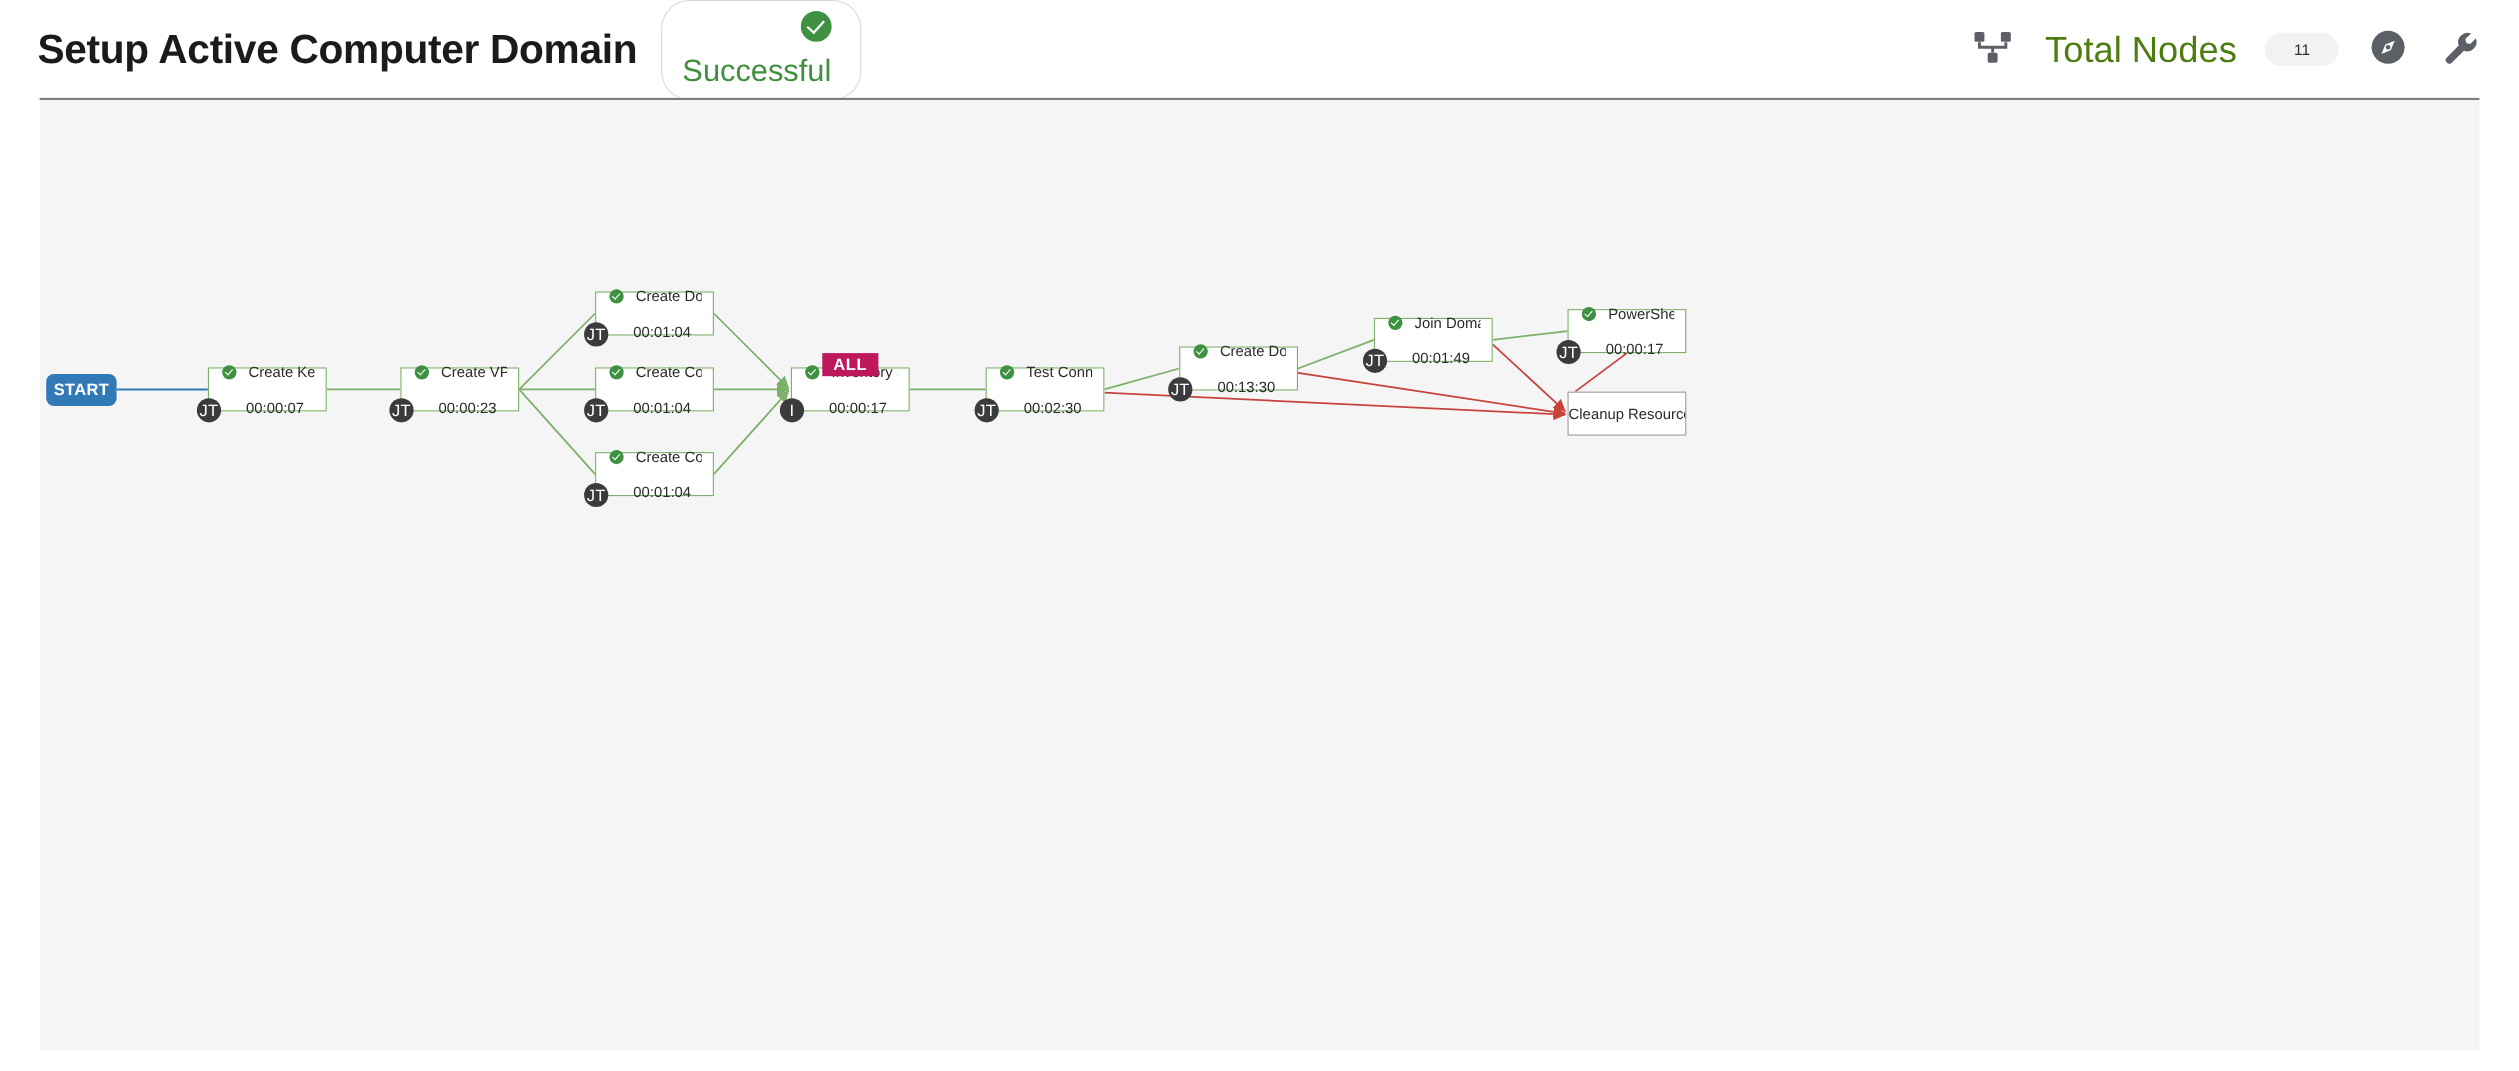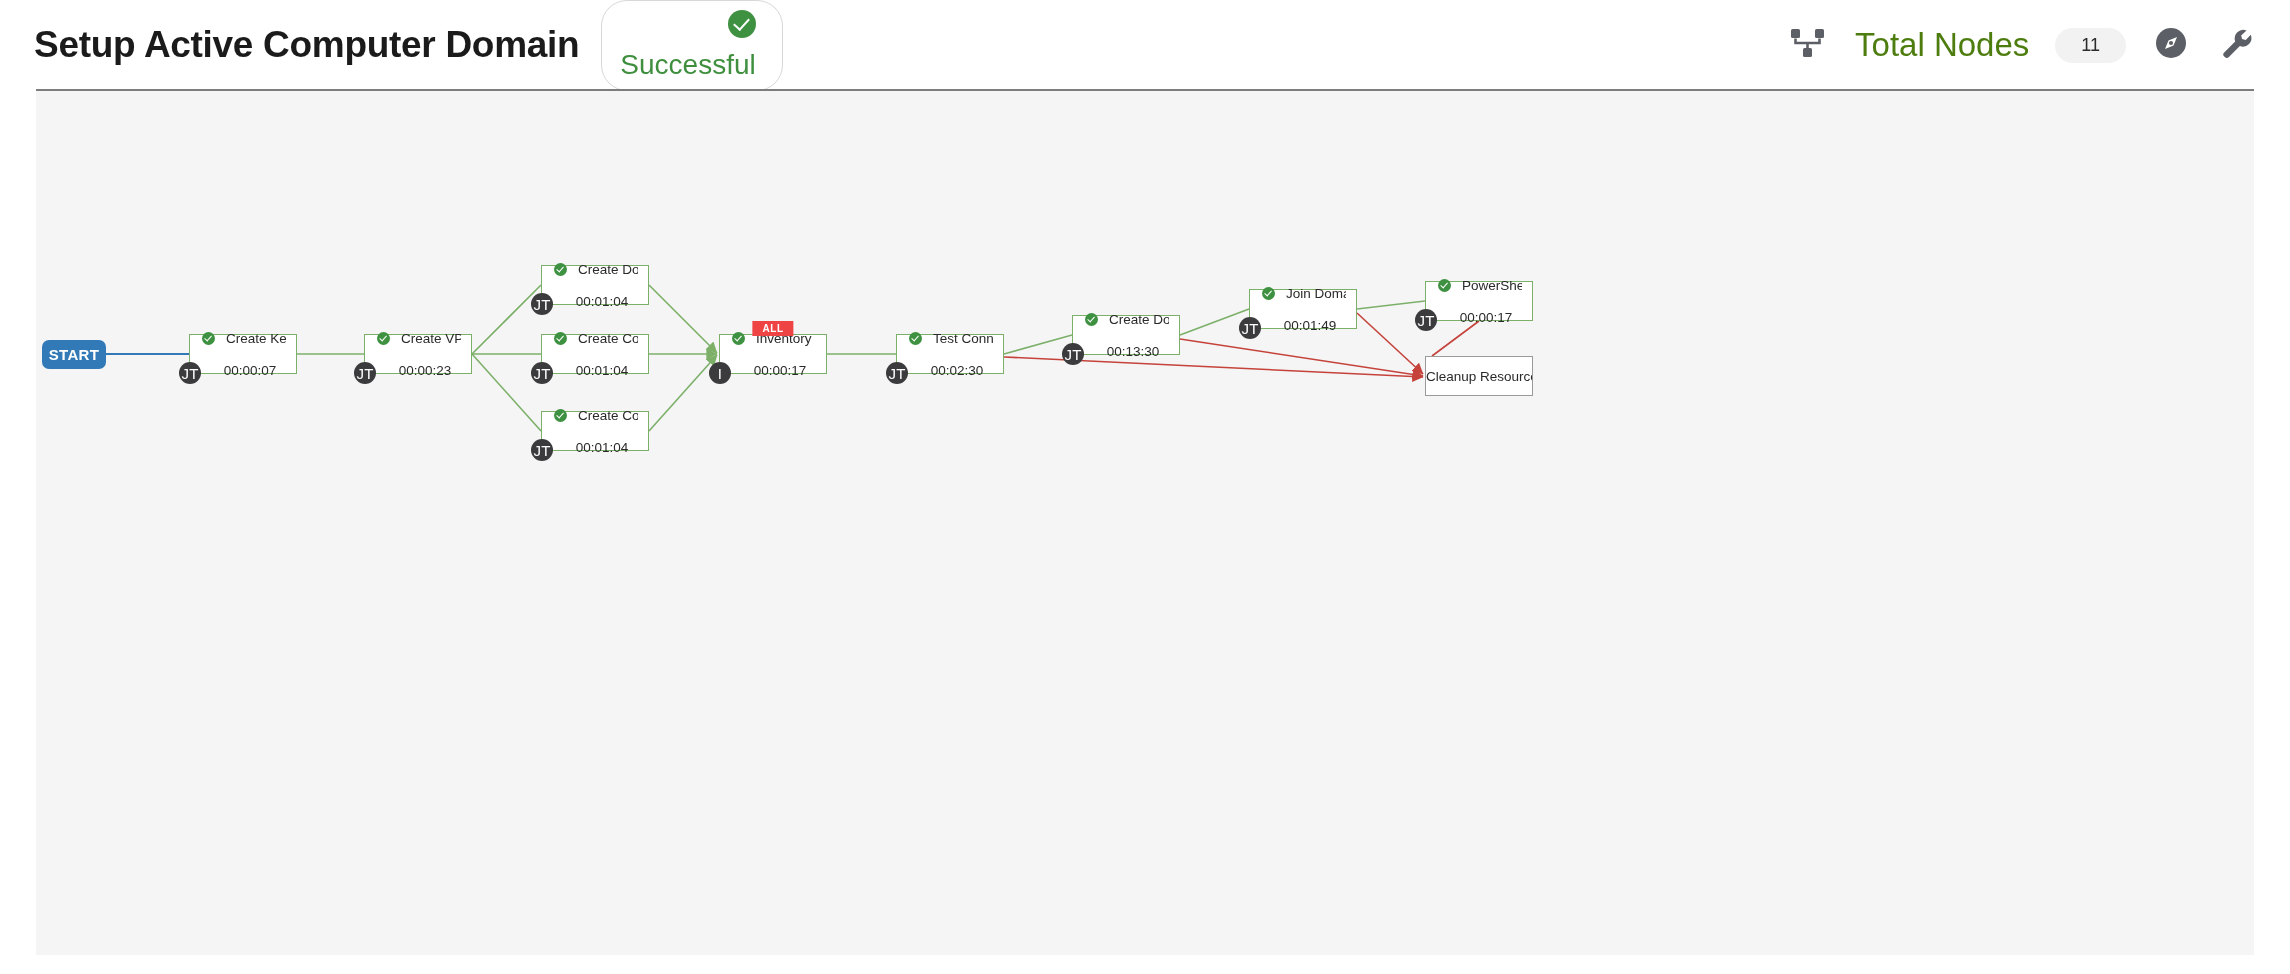--- a/index.html
+++ b/index.html
@@ -73,21 +73,21 @@
   }
   #total-nodes-label {
     font-size: 33px;
     color: #4d7c0f;
     white-space: nowrap;
   }
   #node-count-badge {
     background: #f2f2f2;
     border-radius: 20px;
     padding: 7px 26px;
-    font-size: 18px;
+    font-size: 14px;
     color: #2b2b2b;
     min-width: 62px;
     text-align: center;
   }
   .hdr-icon { display: block; }
 
   
   #header-rule {
     position: absolute;
     left: 36px; top: 89px;
@@ -176,23 +176,23 @@
     letter-spacing: 0.2px;
     z-index: 6;
   }
 
   
   .node-toplabel {
     position: absolute;
     top: -14px;
     left: 50%;
     transform: translateX(-50%);
-    background: #ef4444;
+    background: #be185d;
     color: #ffffff;
-    font-size: 10px;
+    font-size: 15px;
     font-weight: bold;
     letter-spacing: 0.6px;
     padding: 2px 10px 2px 10px;
     z-index: 5;
   }
 
   
   #node-start {
     position: absolute;
     background: #3279b7;

